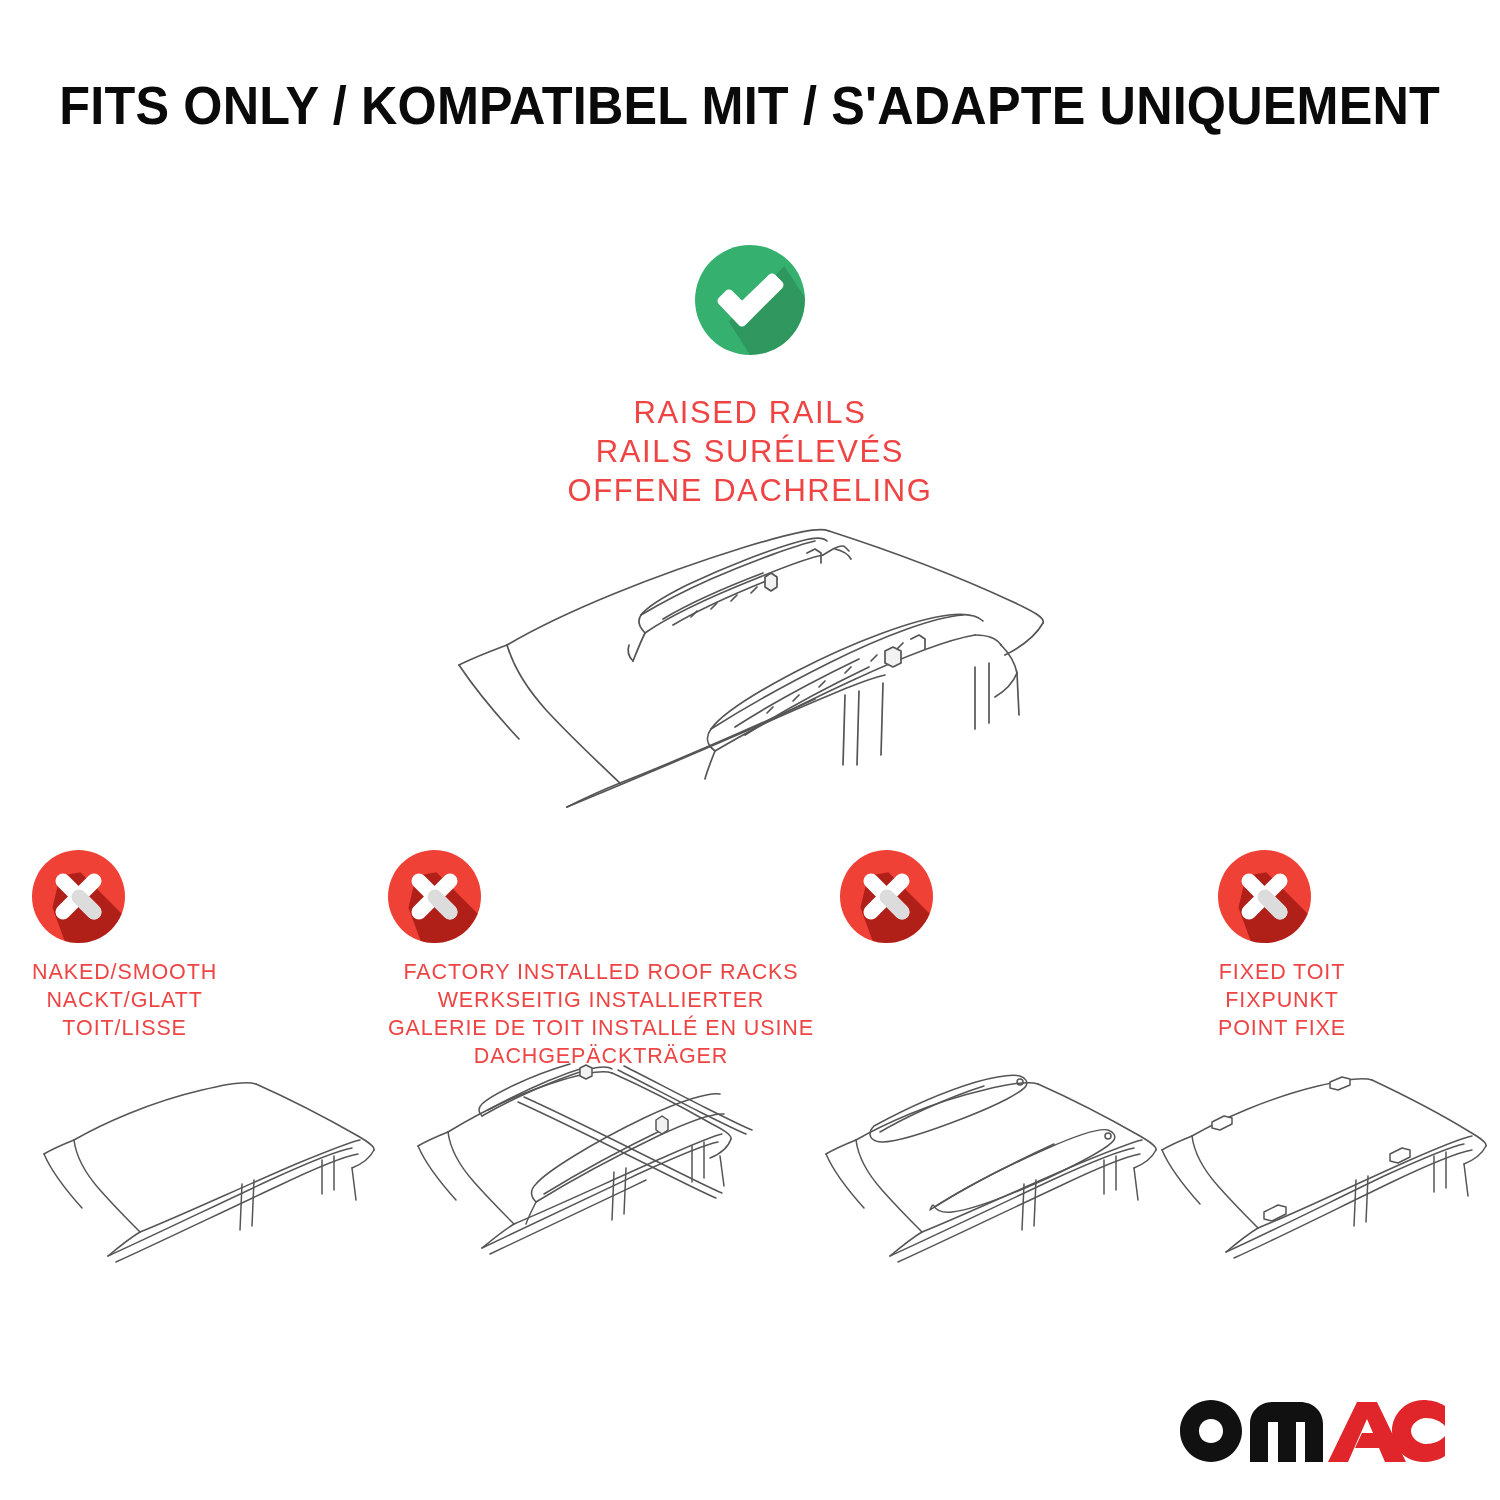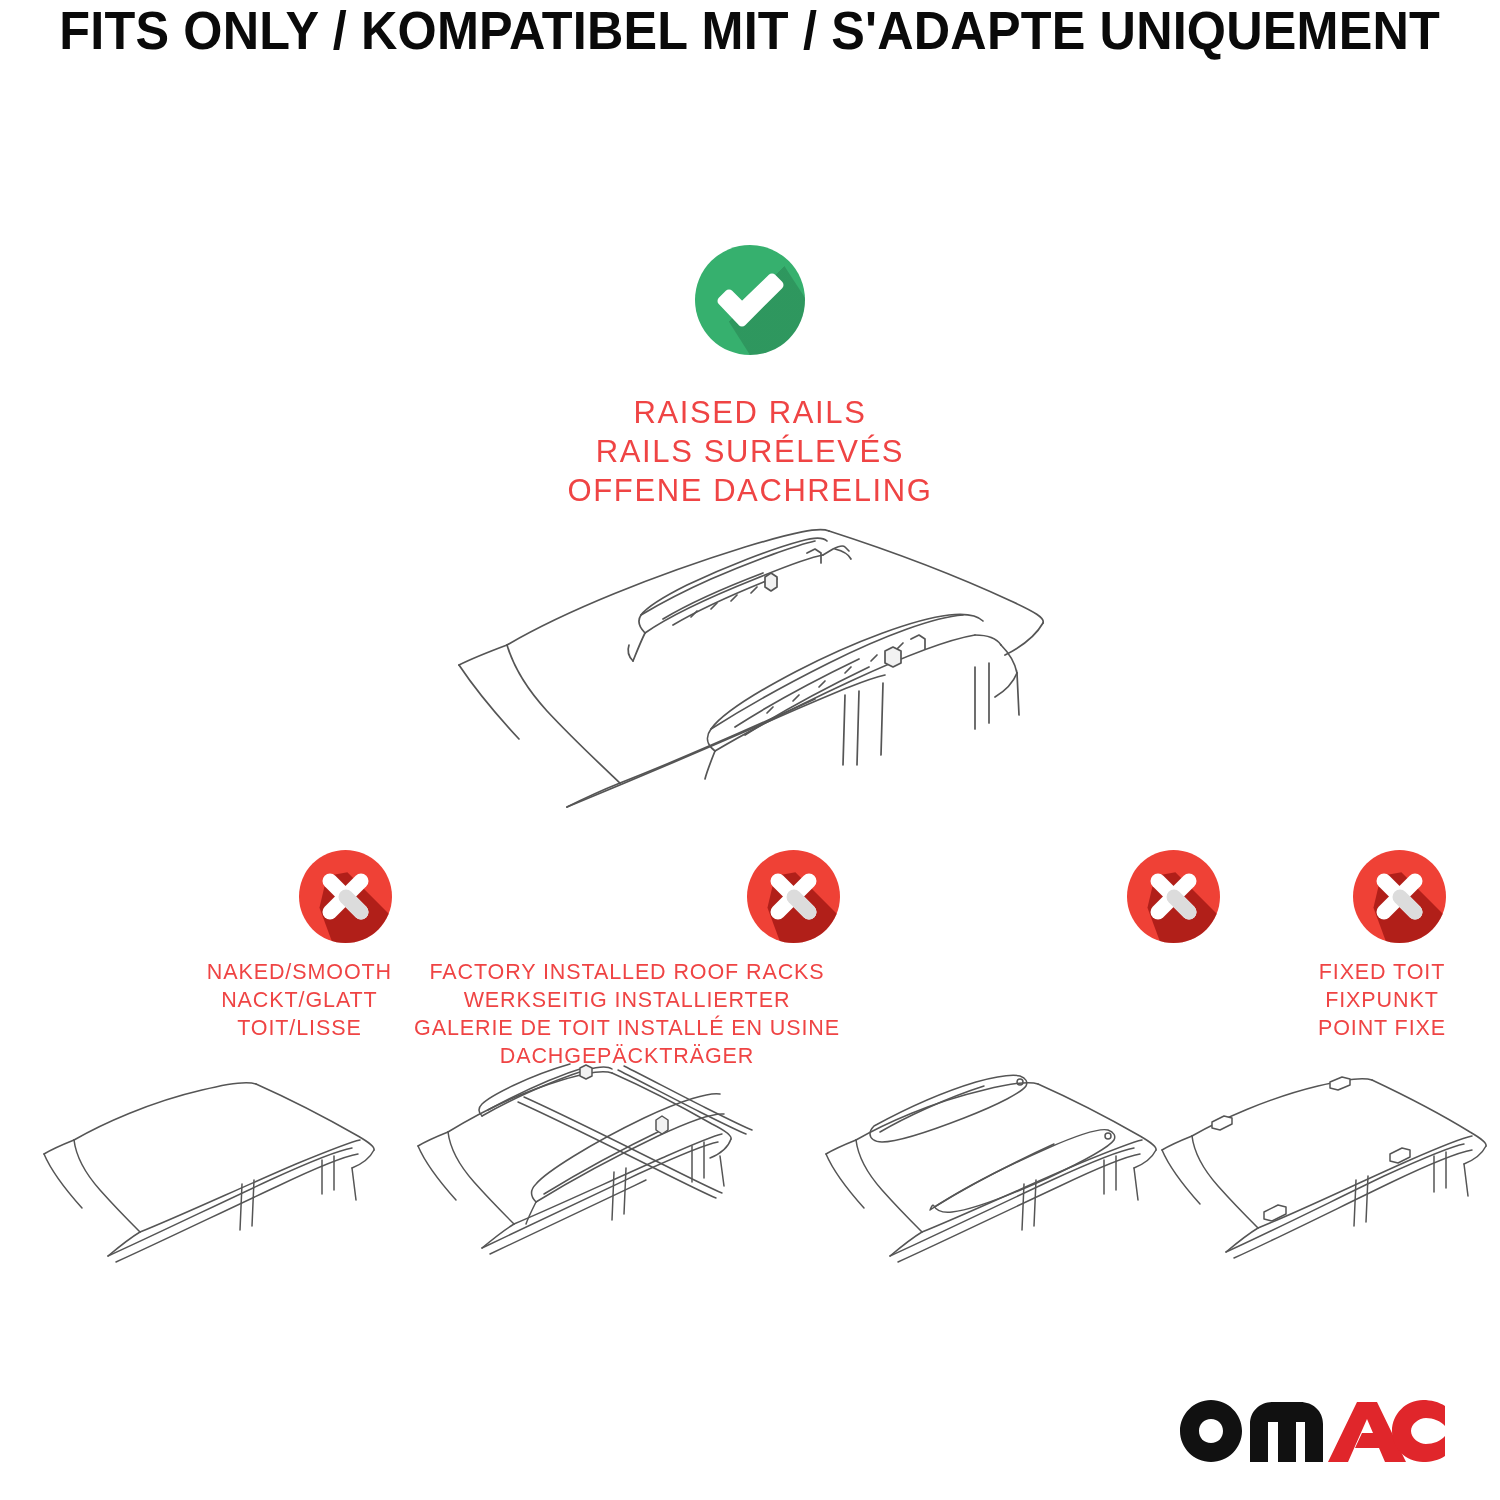--- a/index.html
+++ b/index.html
@@ -17,21 +17,21 @@
     overflow: hidden;
   }
 
   
   .header {
     position: absolute;
     left: 0; top: 0;
     width: 1500px;
     height: 210px;
     display: flex;
-    align-items: flex-start;
+    align-items: center;
     justify-content: center;
   }
   .header-title {
     font-family: "Liberation Sans Narrow", "Liberation Sans", sans-serif;
     font-weight: bold;
     font-size: 53px;
     letter-spacing: 0.2px;
     white-space: nowrap;
     color: #0a0a0a;
     transform: scaleX(0.95);
@@ -120,32 +120,32 @@
     left: 0;
     top: 850px;
     width: 1500px;
     height: 200px;
   }
   .bad-col {
     position: absolute;
     top: 0;
     display: flex;
     flex-direction: column;
-    align-items: flex-end;
+    align-items: flex-start;
   }
   .bad-col .badge-wrap { height: 96px; display: flex; align-items: flex-start; }
   .bad-label {
     margin-top: 12px;
     font-size: 21.5px;
     line-height: 28px;
     letter-spacing: 0.9px;
     white-space: nowrap;
   }
   #bad-col-0 { left: 32px;   width: 360px; }
-  #bad-col-1 { left: 400px;  width: 440px; }
+  #bad-col-1 { left: 388px;  width: 440px; }
   #bad-col-2 { left: 840px;  width: 380px; }
   #bad-col-3 { left: 1218px; width: 228px; }
 
   
   .bottom-illu {
     position: absolute;
     height: 250px;
   }
   .bottom-illu svg { display: block; width: 100%; height: 100%; }
   #bottom-illu-0 { left: 30px;   top: 1060px; width: 380px; }

